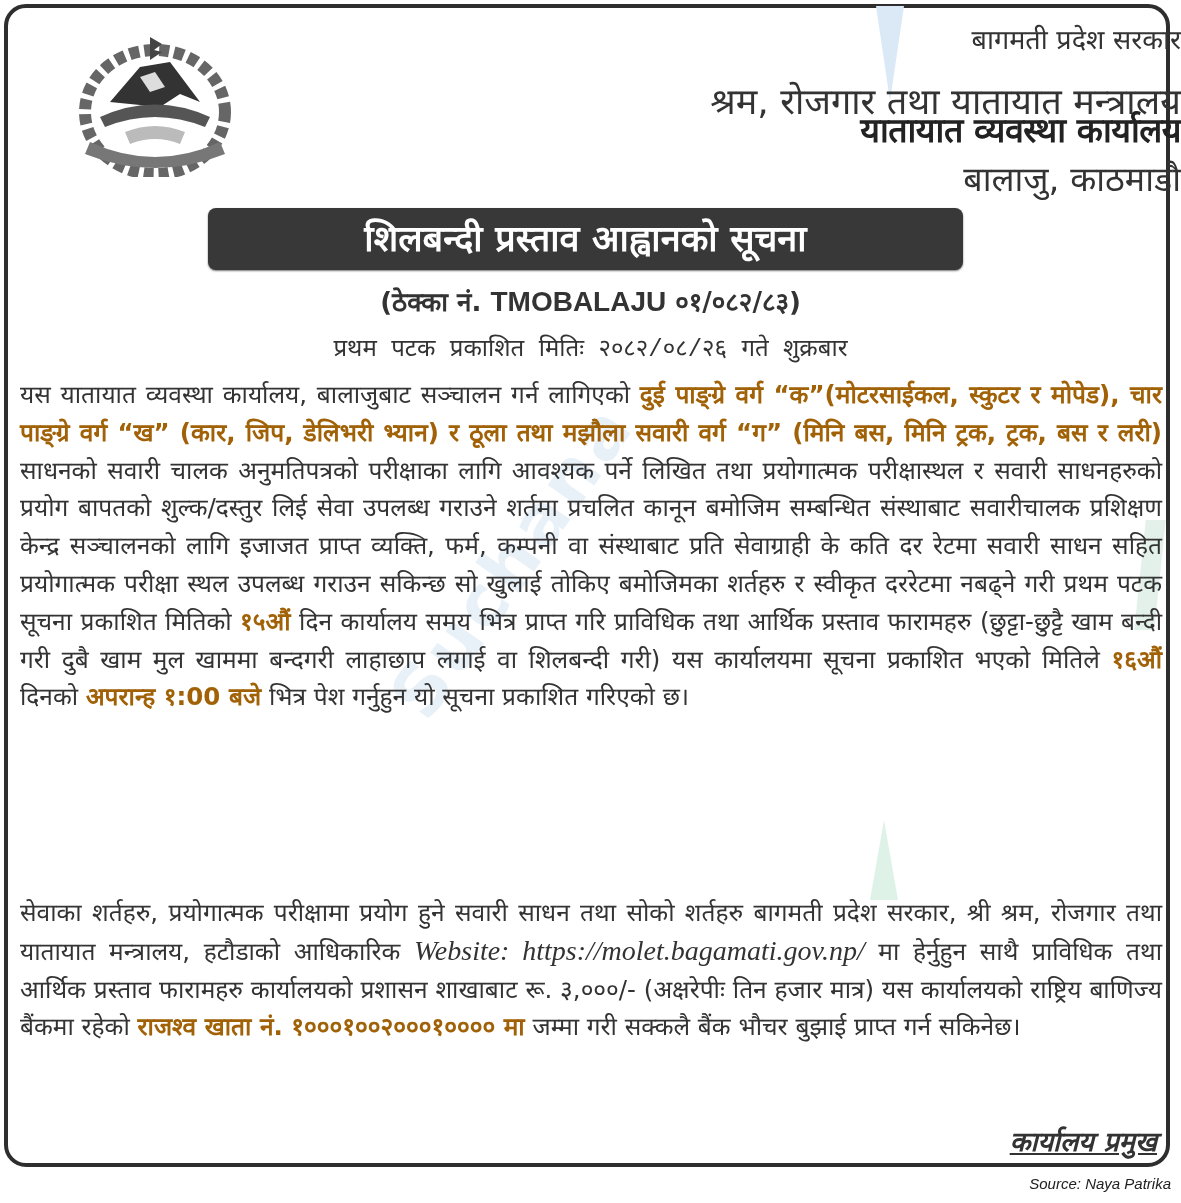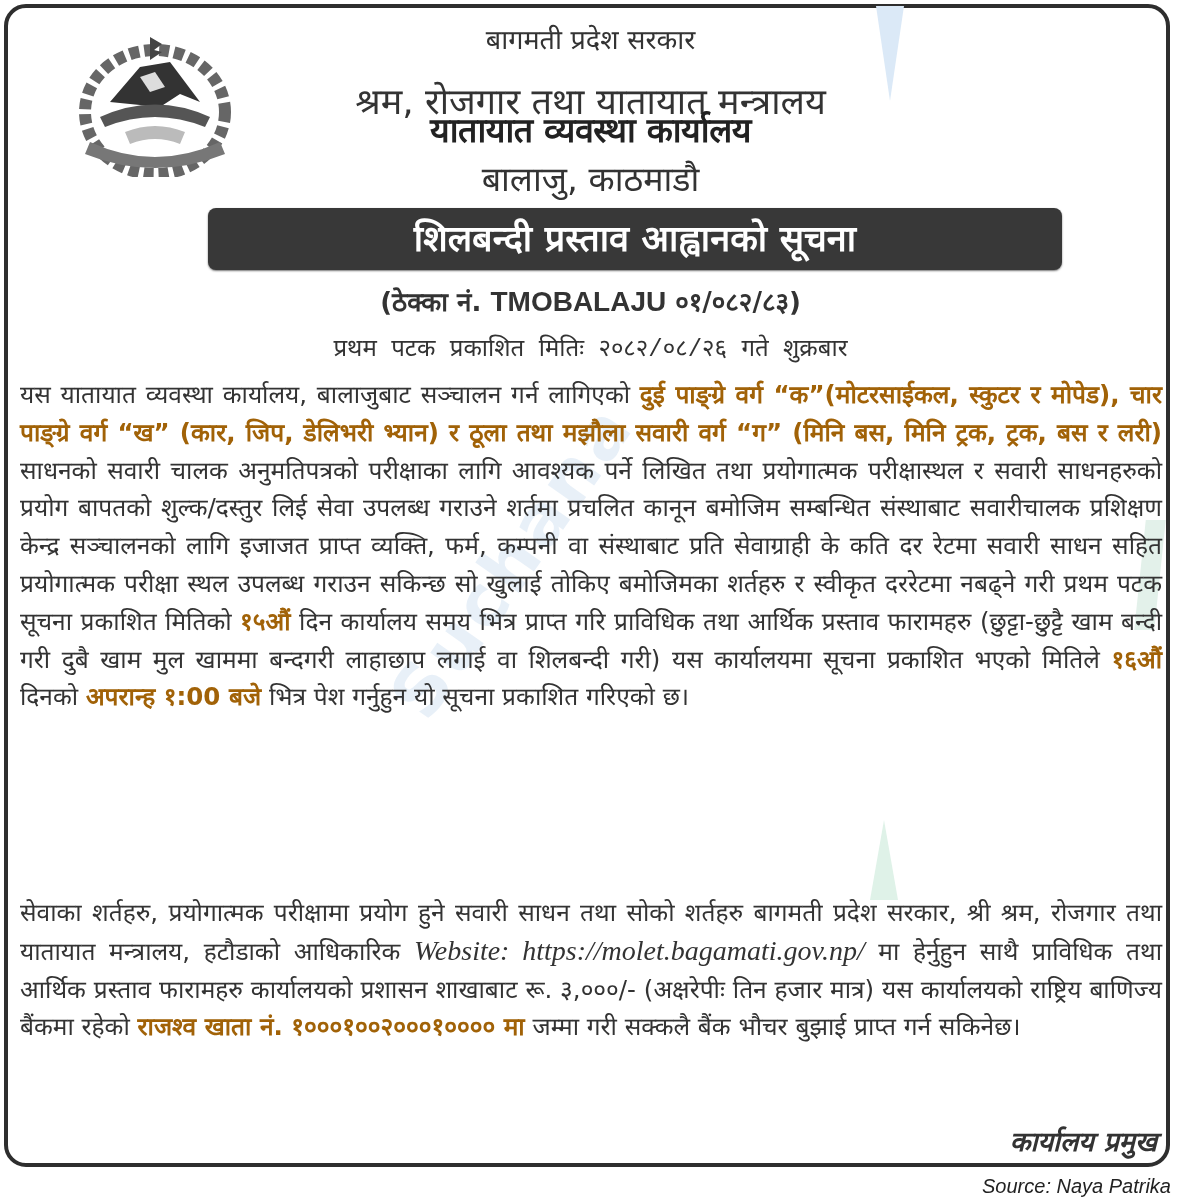--- a/index.html
+++ b/index.html
@@ -9,39 +9,39 @@
            border:4px solid #2e2e2e; border-radius:22px; box-sizing:border-box; background:#fff; }
   .wm { position:absolute; pointer-events:none; }
   .wm1 { left:876px; top:6px; width:0; height:0; border-left:14px solid transparent;
          border-right:14px solid transparent; border-top:95px solid #dbe9f7; }
   .wm2 { left:1140px; top:520px; width:20px; height:110px; background:#e3f1ea; transform:skewX(-6deg); }
   .wm3 { left:870px; top:820px; width:0; height:0; border-left:14px solid transparent;
          border-right:14px solid transparent; border-bottom:80px solid #dff2e8; }
   .wm-text { position:absolute; left:330px; top:520px; font-size:70px; font-weight:bold;
              color:rgba(150,185,225,0.22); transform:rotate(-55deg); letter-spacing:4px; }
   .emblem { position:absolute; left:70px; top:32px; width:170px; height:145px; }
-  .hdr { position:absolute; left:0; width:1181px; text-align:center; }
+  .hdr { position:absolute; left:0; width:1181px; text-align:right; }
   .h1 { top:20px; font-size:27px; color:#333; }
   .h2 { top:76px; font-size:36px; color:#333; }
   .h3 { top:106px; font-size:34px; font-weight:bold; color:#222; letter-spacing:-0.5px; }
   .h4 { top:155px; font-size:34px; color:#333; }
-  .banner { position:absolute; left:208px; top:208px; width:854px; height:62px;
+  .banner { position:absolute; left:208px; top:208px; width:755px; height:62px;
             background:#383838; border-radius:8px; color:#fff; font-size:36px; font-weight:bold;
             text-align:center; line-height:62px; box-shadow:0 1px 2px #777; }
   .tender { position:absolute; left:0; width:1181px; top:283px; text-align:center; font-size:26px; font-weight:bold; color:#333; }
   .tender .code { font-family:"Liberation Sans", sans-serif; font-size:28px; }
   .pubdate { position:absolute; left:0; width:1181px; top:330px; text-align:center; font-size:24px; color:#333;font-family:Liberation Mono, monospace; }
   .para { position:absolute; left:20px; width:1142px; font-size:24.5px; line-height:37.8px;
           text-align:justify; color:#333; }
   .p1 { top:376px; }
   .p2 { top:894px; }
   .b { font-weight:bold; color:#a16207;margin-top:25px; }
   .web { font-family:"Liberation Serif", serif; font-style:italic; font-weight:normal; font-size:28px; color:#333; }
-  .sign { position:absolute; right:24px; top:1122px; font-size:27px; font-weight:bold; font-style:italic; color:#333; }
-  .source { position:absolute; right:10px; top:1175px; font-family:"Liberation Sans", sans-serif; font-style:italic; font-size:20px; color:#222; }
+  .sign { position:absolute; right:24px; top:1122px; font-size:27px; font-weight:bold; font-style:italic; color:#333;text-decoration:underline; }
+  .source { position:absolute; right:10px; top:1175px; font-family:"Liberation Sans", sans-serif; font-style:italic; font-size:15px; color:#222; }
 </style>
 </head>
 <body>
 
 <div class="frame"></div>
 
 <div class="wm wm1"></div>
 <div class="wm wm2"></div>
 <div class="wm wm3"></div>
 <div class="wm wm-text">Suchana</div>

